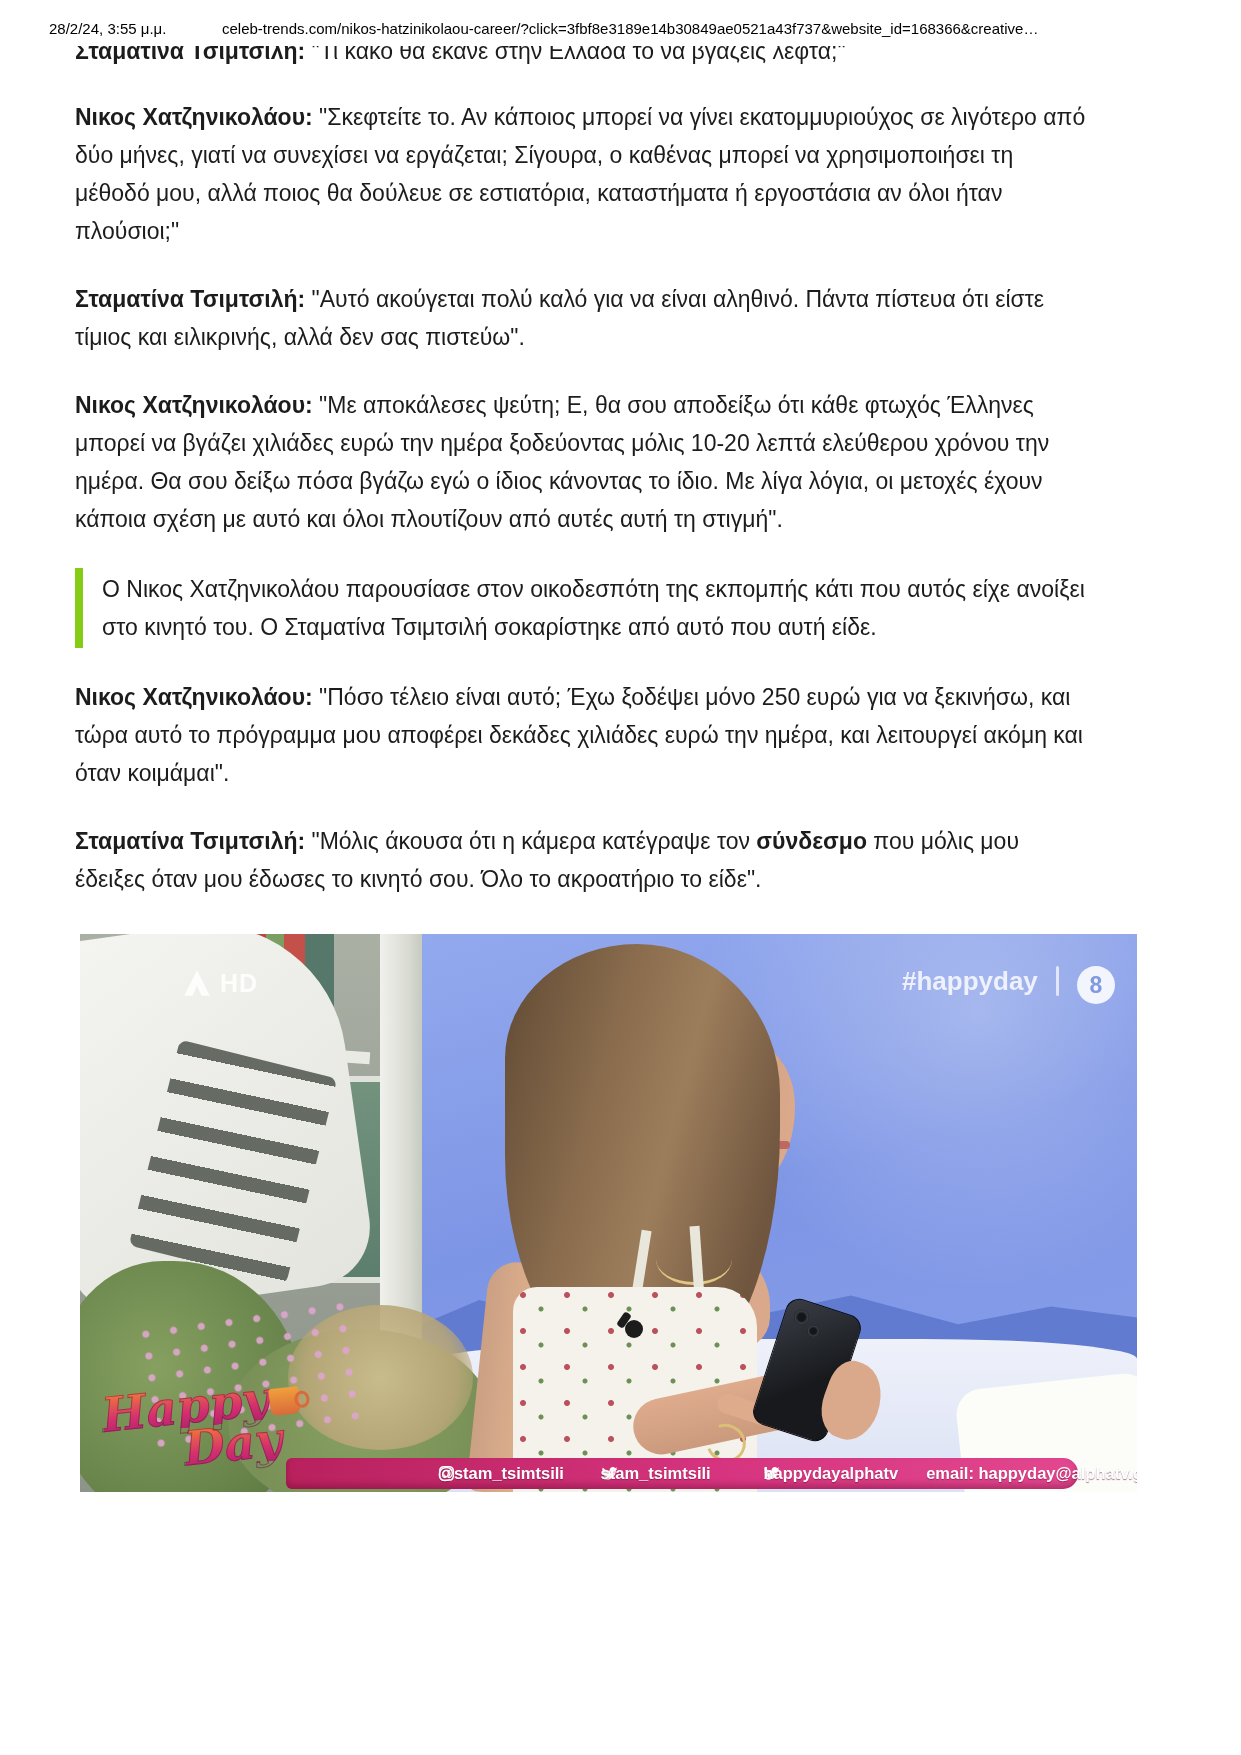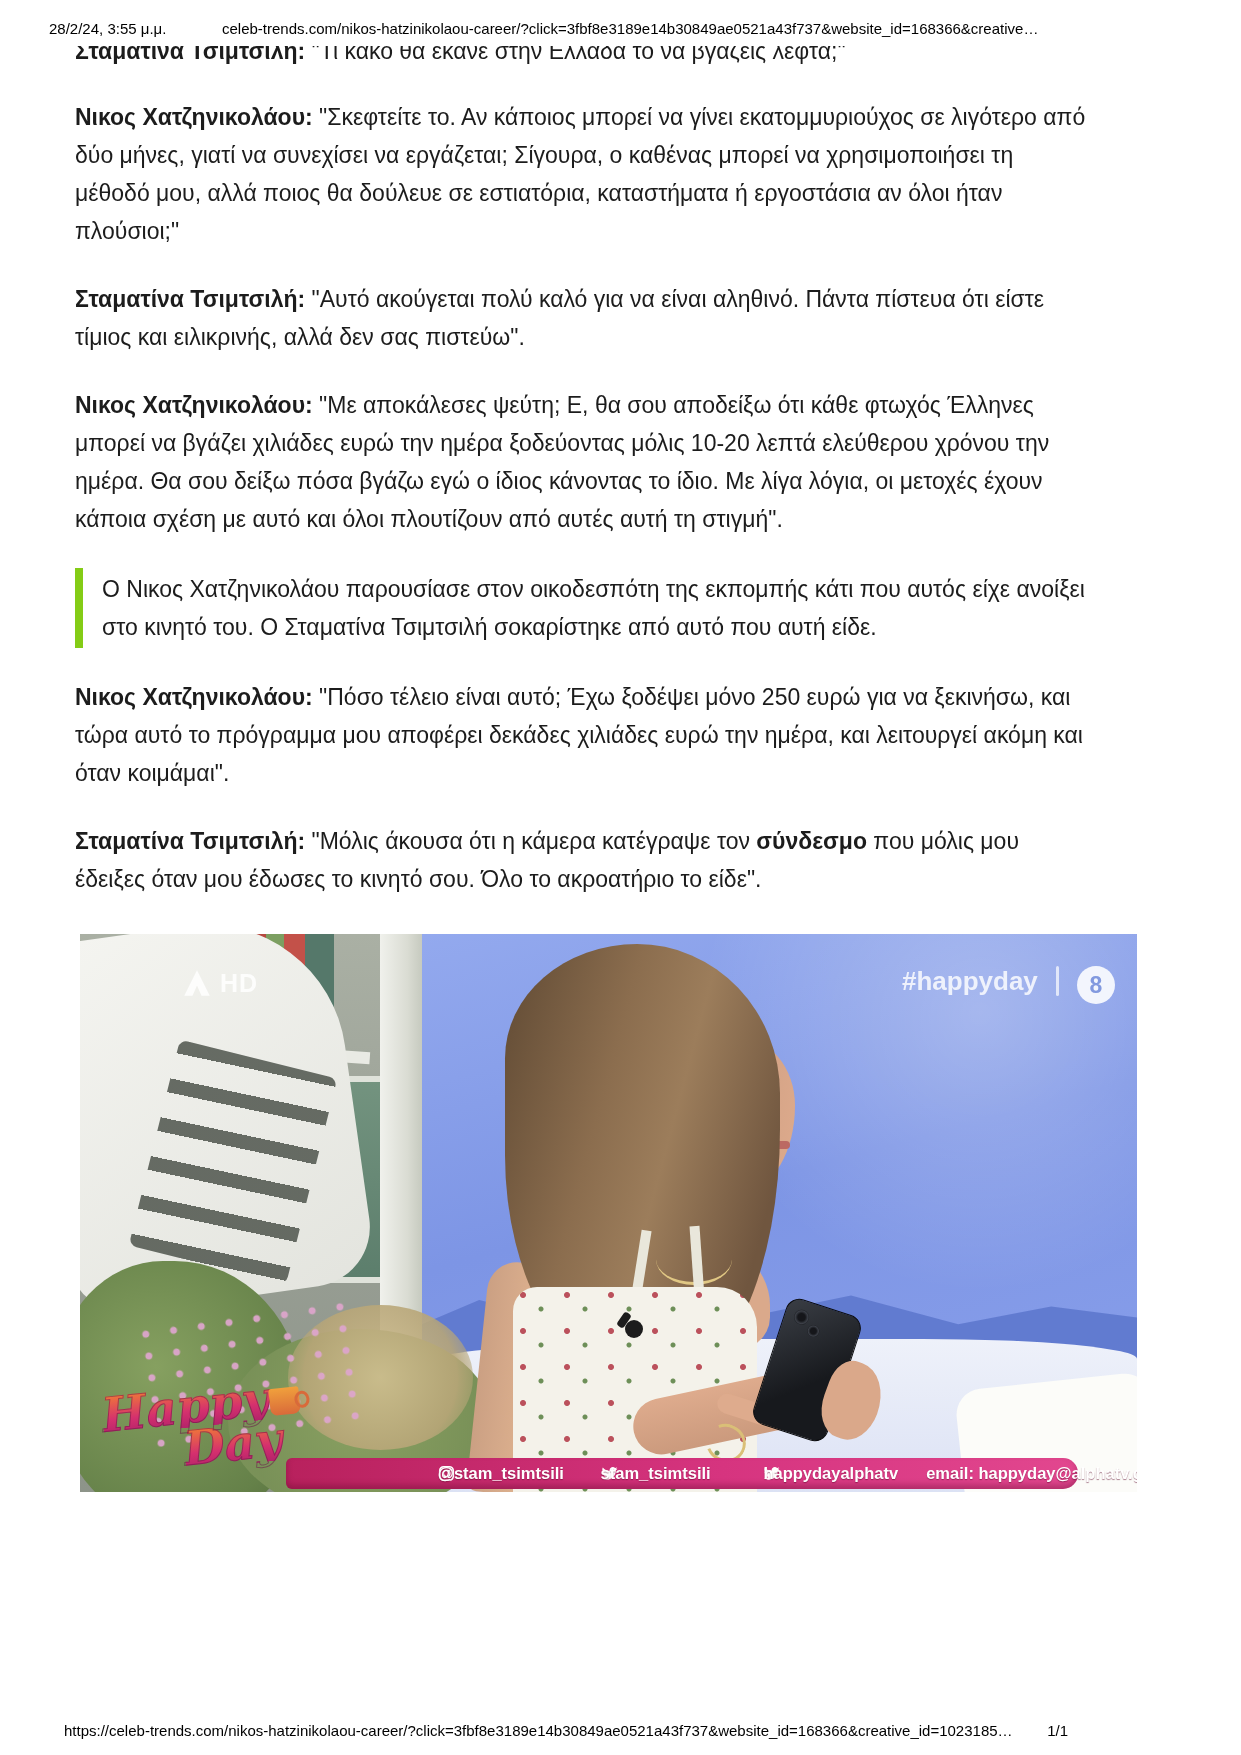--- a/index.html
+++ b/index.html
@@ -243,18 +243,14 @@
           <span>happydayalphatv</span>
         </span>
         <span class="item">
           <span>email: happyday@alphatv.gr</span>
         </span>
       </div>
     </figure>
 
   </div>
 
-  <div class="print-footer">
-    <span class="furl">https://celeb-trends.com/nikos-hatzinikolaou-career/?click=3fbf8e3189e14b30849ae0521a43f737&amp;website_id=168366&amp;creative_id=1023185…</span>
-    <span class="pg">1/1</span>
-  </div>
 
 </div>
 
 </body></html>

